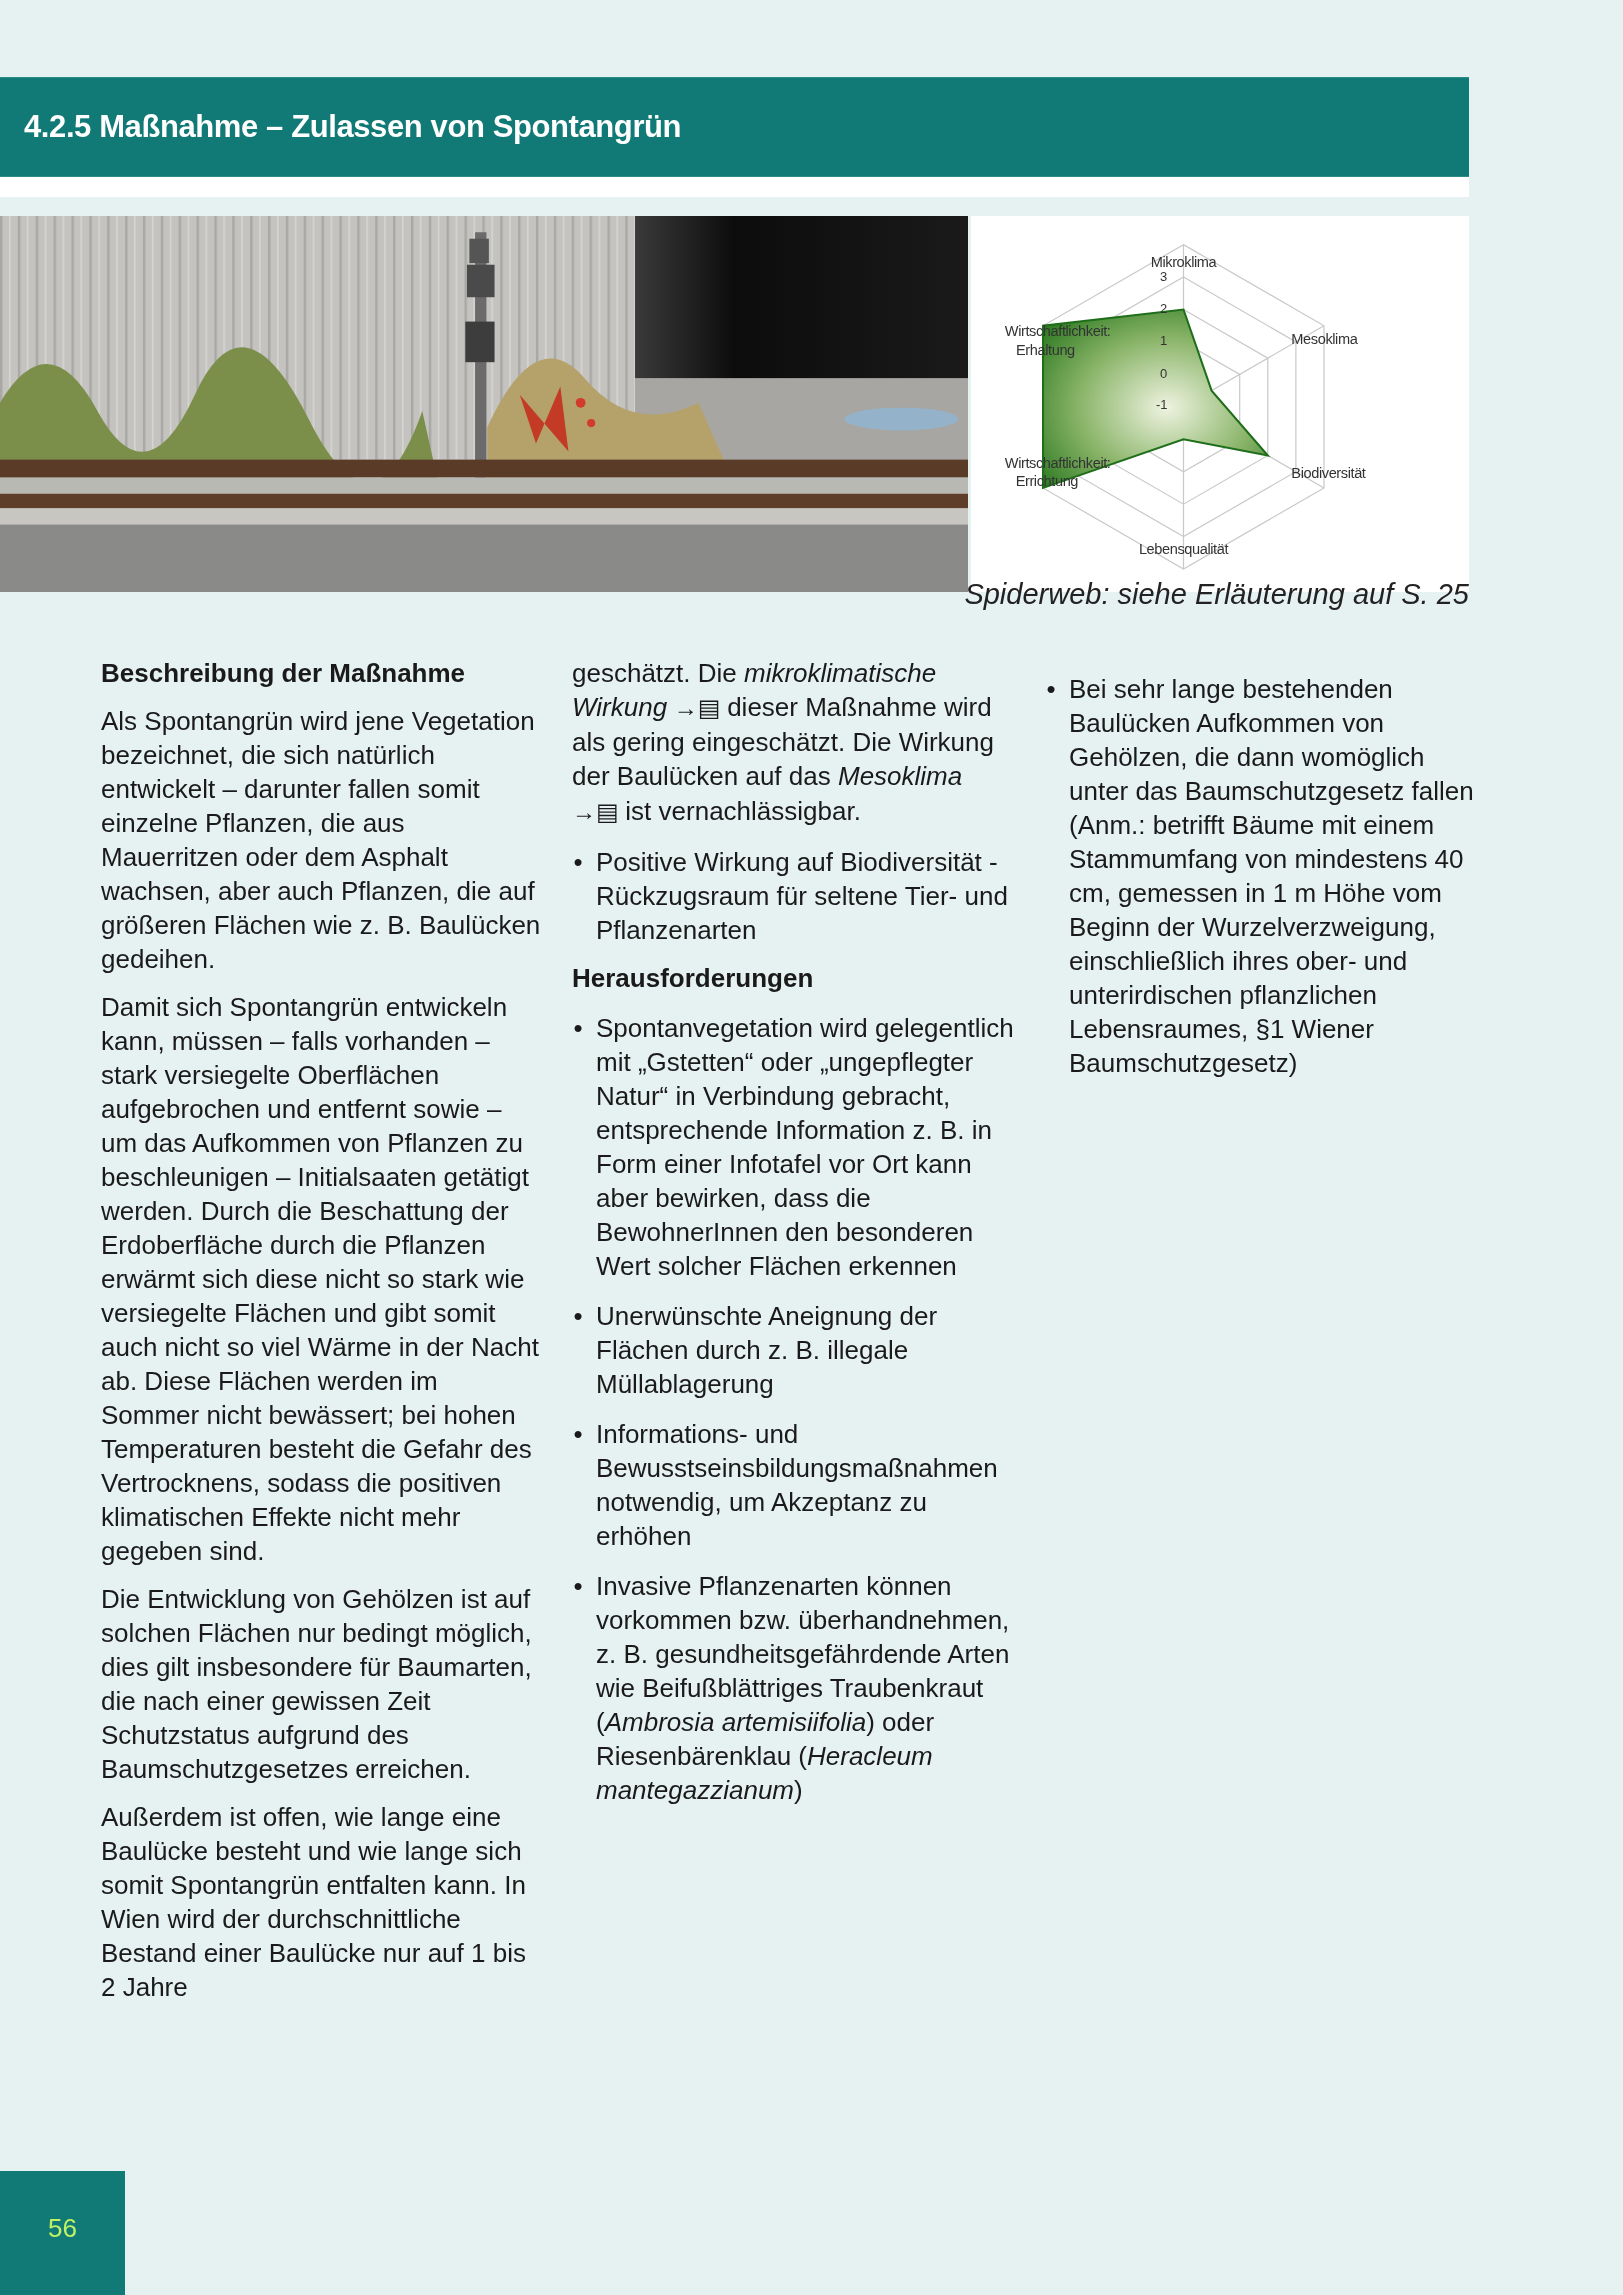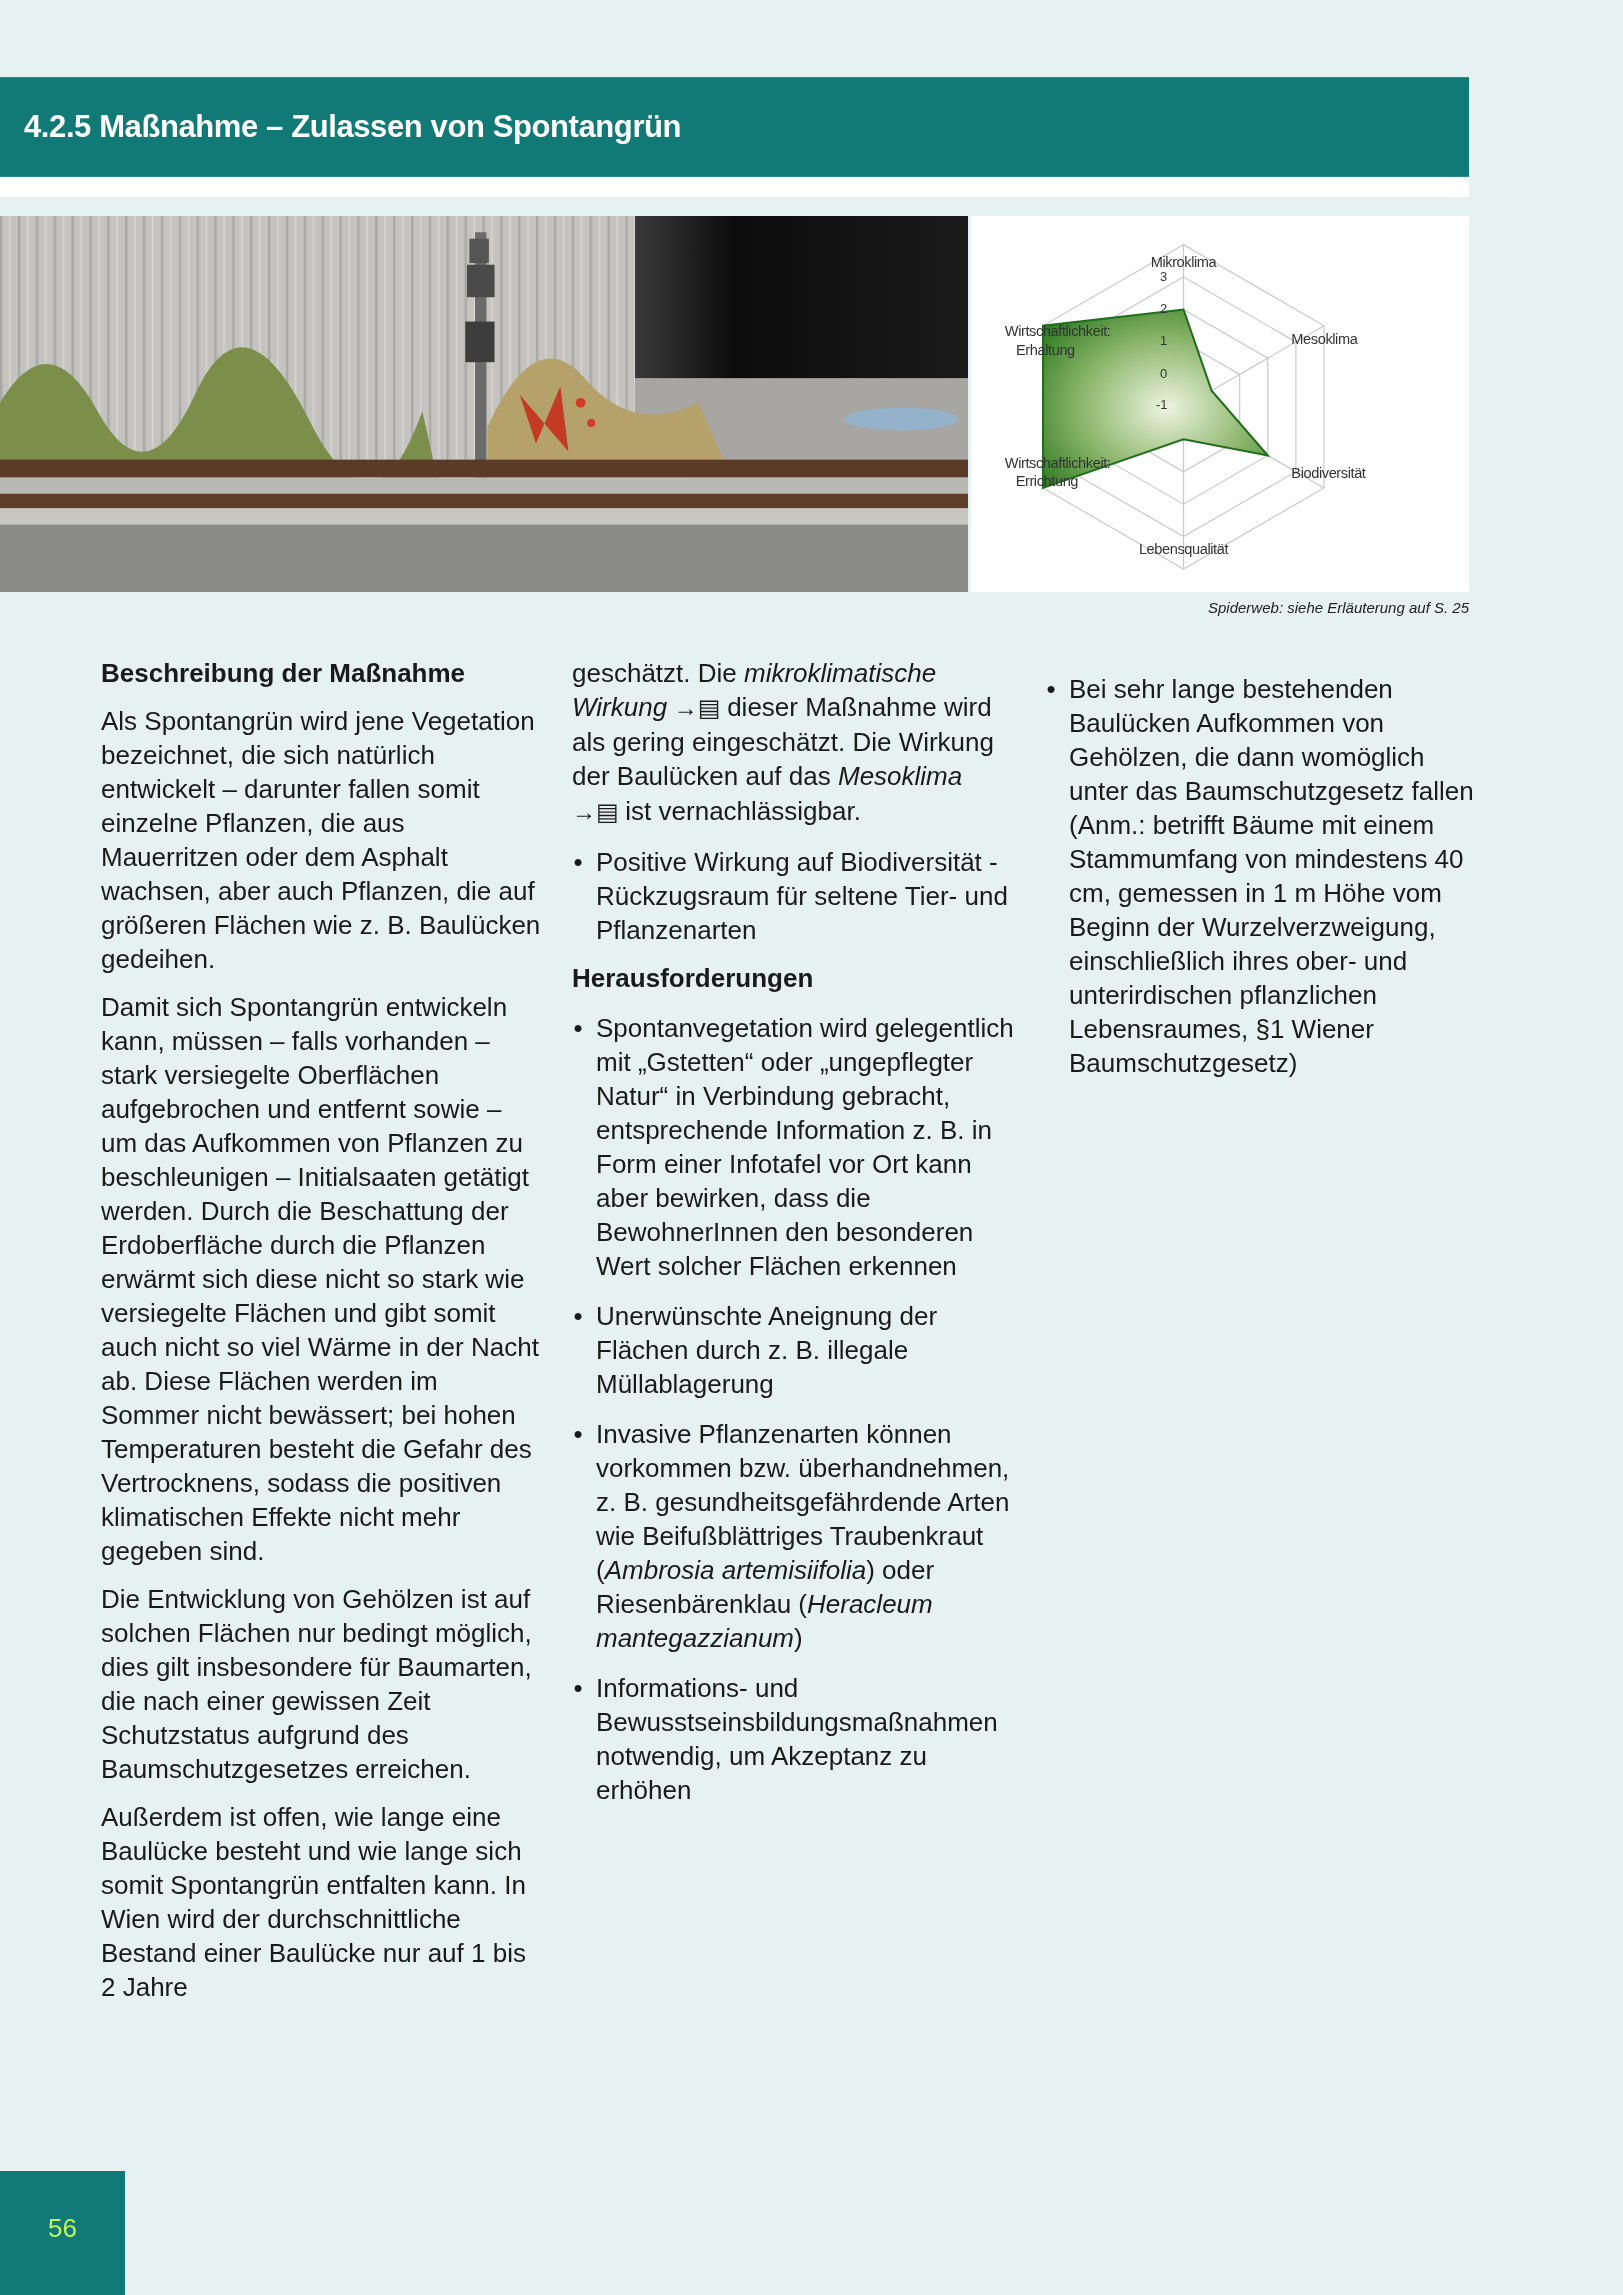--- a/index.html
+++ b/index.html
@@ -23,21 +23,21 @@
   }
   .photo {
     position: absolute; left: 0; top: 216px; width: 968px; height: 376px; overflow: hidden;
     background: #c9c9c6;
   }
   .chart-box {
     position: absolute; left: 971px; top: 216px; width: 498px; height: 376px; background: #ffffff;
   }
   .chart-box svg { width: 100%; height: 100%; display: block; }
   .caption {
-    position: absolute; right: 154px; top: 599px; font-style: italic; font-size: 15px; color: #222;
+    position: absolute; right: 154px; top: 578px; font-style: italic; font-size: 29px; color: #222;
   }
   .col {
     position: absolute; top: 656px; font-size: 26px; line-height: 34px;
   }
   .col-1 { left: 101px; width: 442px; }
   .col-2 { left: 572px; width: 442px; }
   .col-3 { left: 1045px; width: 438px; }
   .col p { margin: 0 0 14px 0; }
   .col h3 { margin: 0 0 14px 0; font-size: 26px; line-height: 34px; font-weight: bold; }
   .col ul { list-style: none; margin: 0 0 14px 0; padding: 0; }
@@ -150,22 +150,22 @@
 
 <div class="col col-2">
   <p><span>geschätzt. Die </span><em>mikroklimatische Wirkung</em><span class="ref-icon"> →▤ </span><span>dieser Maßnahme wird als gering eingeschätzt. Die Wirkung der Baulücken auf das </span><em>Mesoklima</em><span class="ref-icon"> →▤ </span><span>ist vernachlässigbar.</span></p>
   <ul>
     <li>Positive Wirkung auf Biodiversität - Rückzugsraum für seltene Tier- und Pflanzenarten</li>
   </ul>
   <h3>Herausforderungen</h3>
   <ul>
     <li>Spontanvegetation wird gelegentlich mit „Gstetten“ oder „ungepflegter Natur“ in Verbindung gebracht, entsprechende Information z. B. in Form einer Infotafel vor Ort kann aber bewirken, dass die BewohnerInnen den besonderen Wert solcher Flächen erkennen</li>
     <li>Unerwünschte Aneignung der Flächen durch z. B. illegale Müllablagerung</li>
+    <li>Informations- und Bewusstseinsbildungsmaßnahmen notwendig, um Akzeptanz zu erhöhen</li>
     <li><span>Invasive Pflanzenarten können vorkommen bzw. überhandnehmen, z. B. gesundheitsgefährdende Arten wie Beifußblättriges Traubenkraut (</span><em>Ambrosia artemisiifolia</em><span>) oder Riesenbärenklau (</span><em>Heracleum mantegazzianum</em><span>)</span></li>
-    <li>Informations- und Bewusstseinsbildungsmaßnahmen notwendig, um Akzeptanz zu erhöhen</li>
   </ul>
 </div>
 
 <div class="col col-3">
   <ul>
     <li>Bei sehr lange bestehenden Baulücken Aufkommen von Gehölzen, die dann womöglich unter das Baumschutzgesetz fallen (Anm.: betrifft Bäume mit einem Stammumfang von mindestens 40 cm, gemessen in 1 m Höhe vom Beginn der Wurzelverzweigung, einschließlich ihres ober- und unterirdischen pflanzlichen Lebensraumes, §1 Wiener Baumschutzgesetz)</li>
   </ul>
 </div>
 
 <div class="page-num-box">

